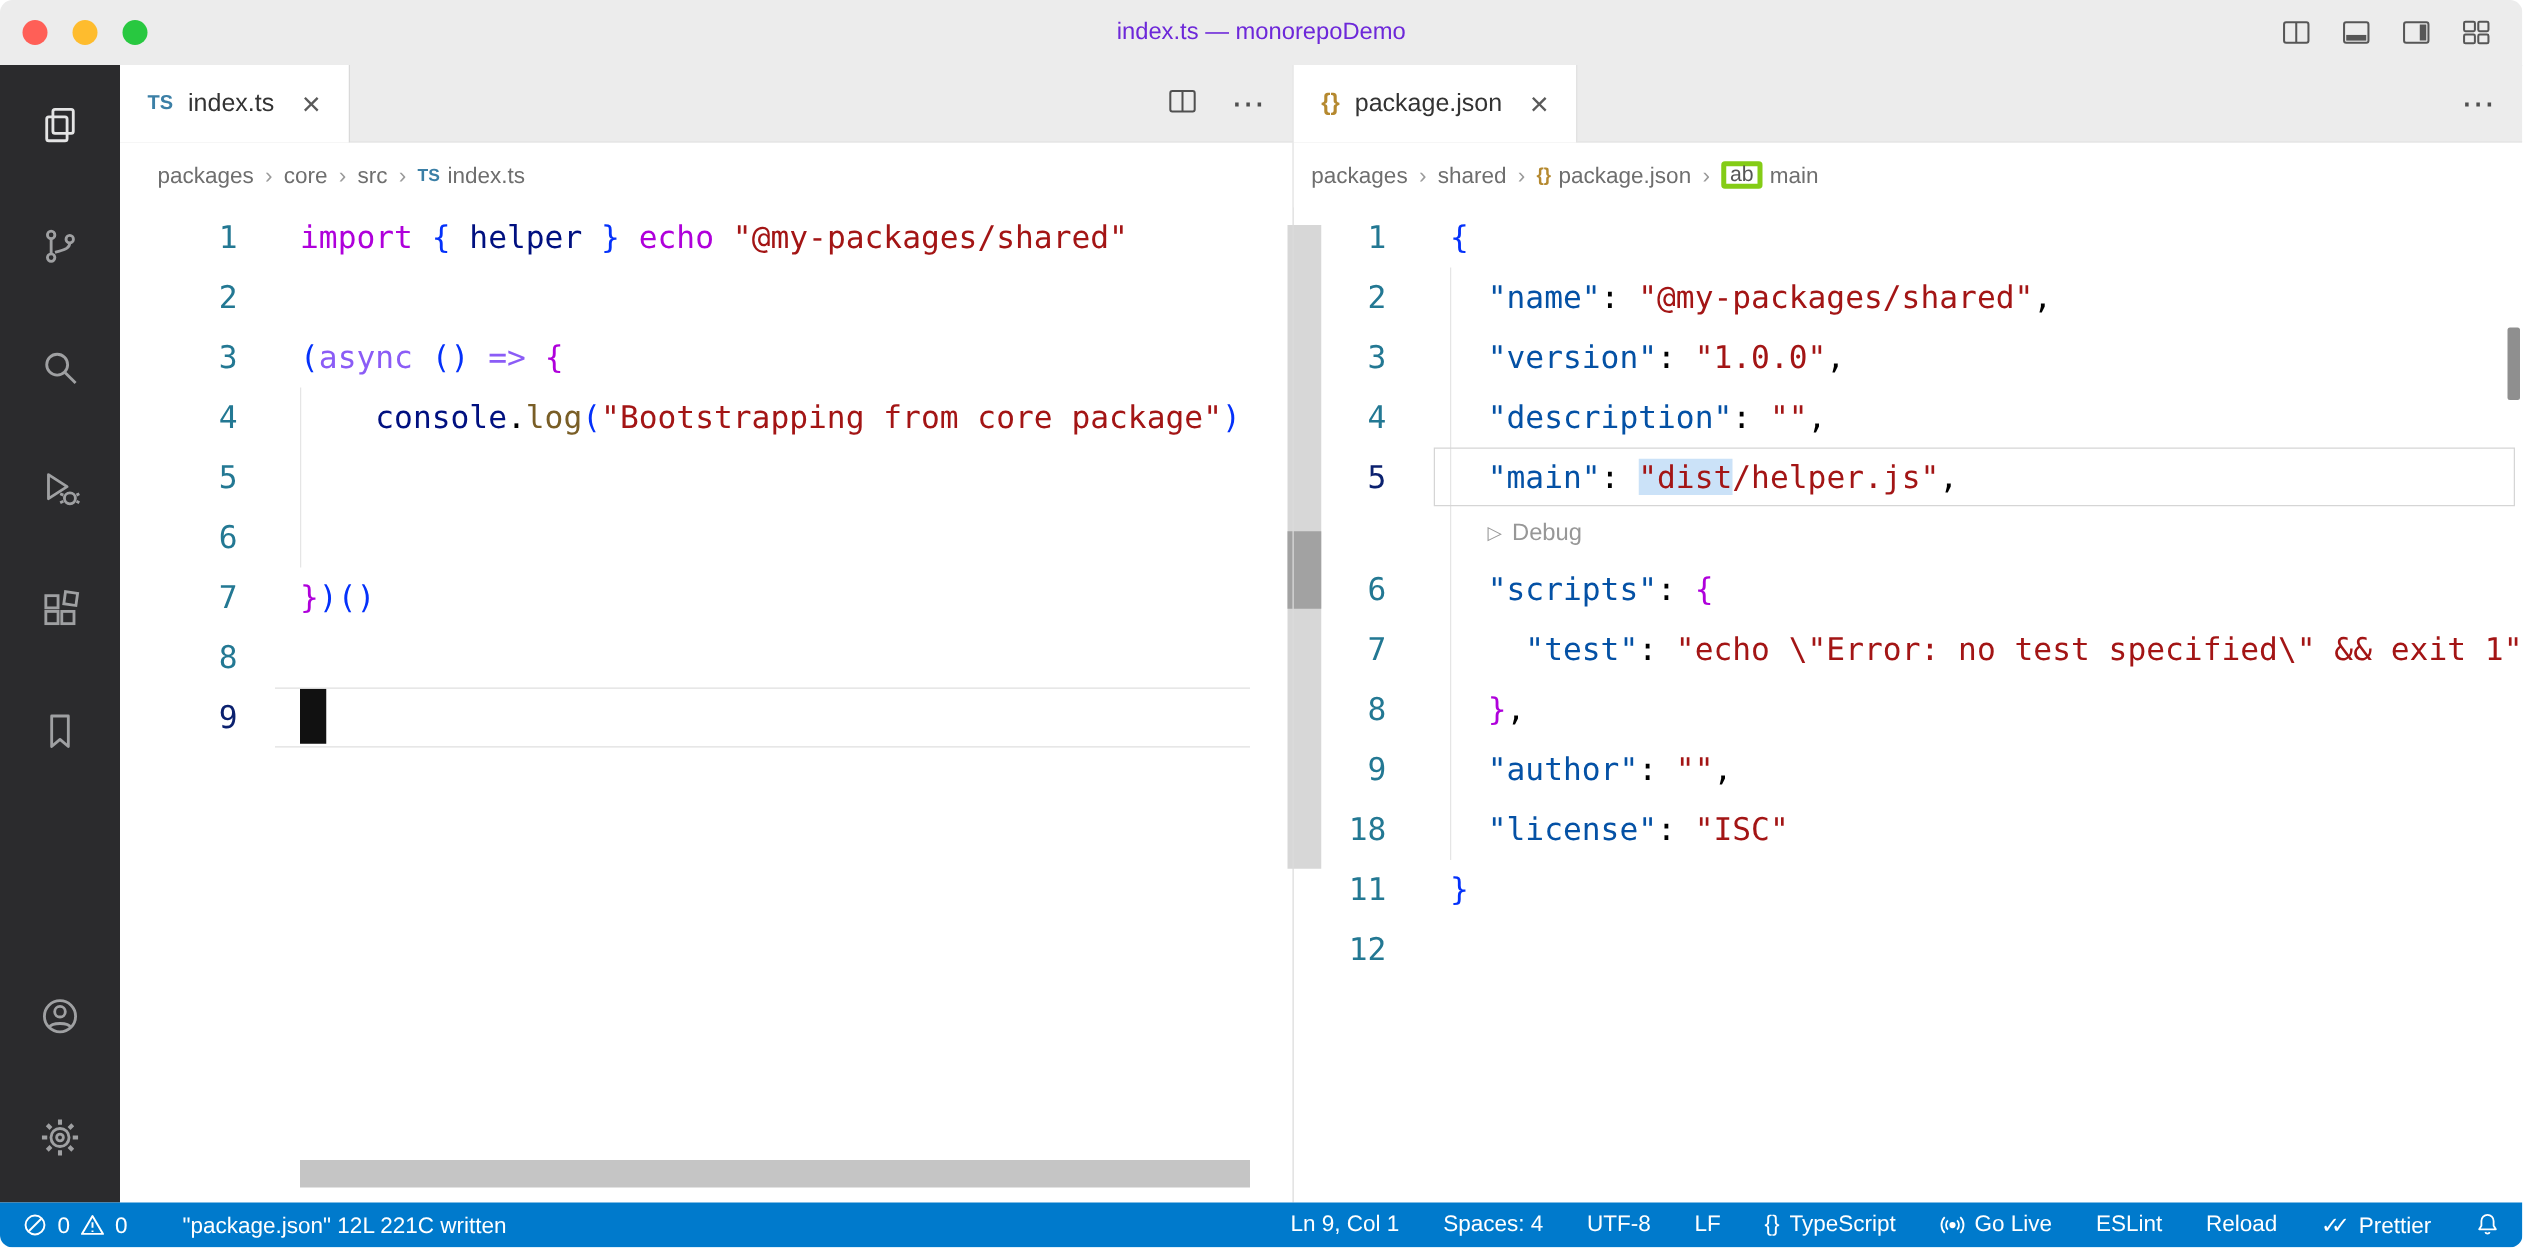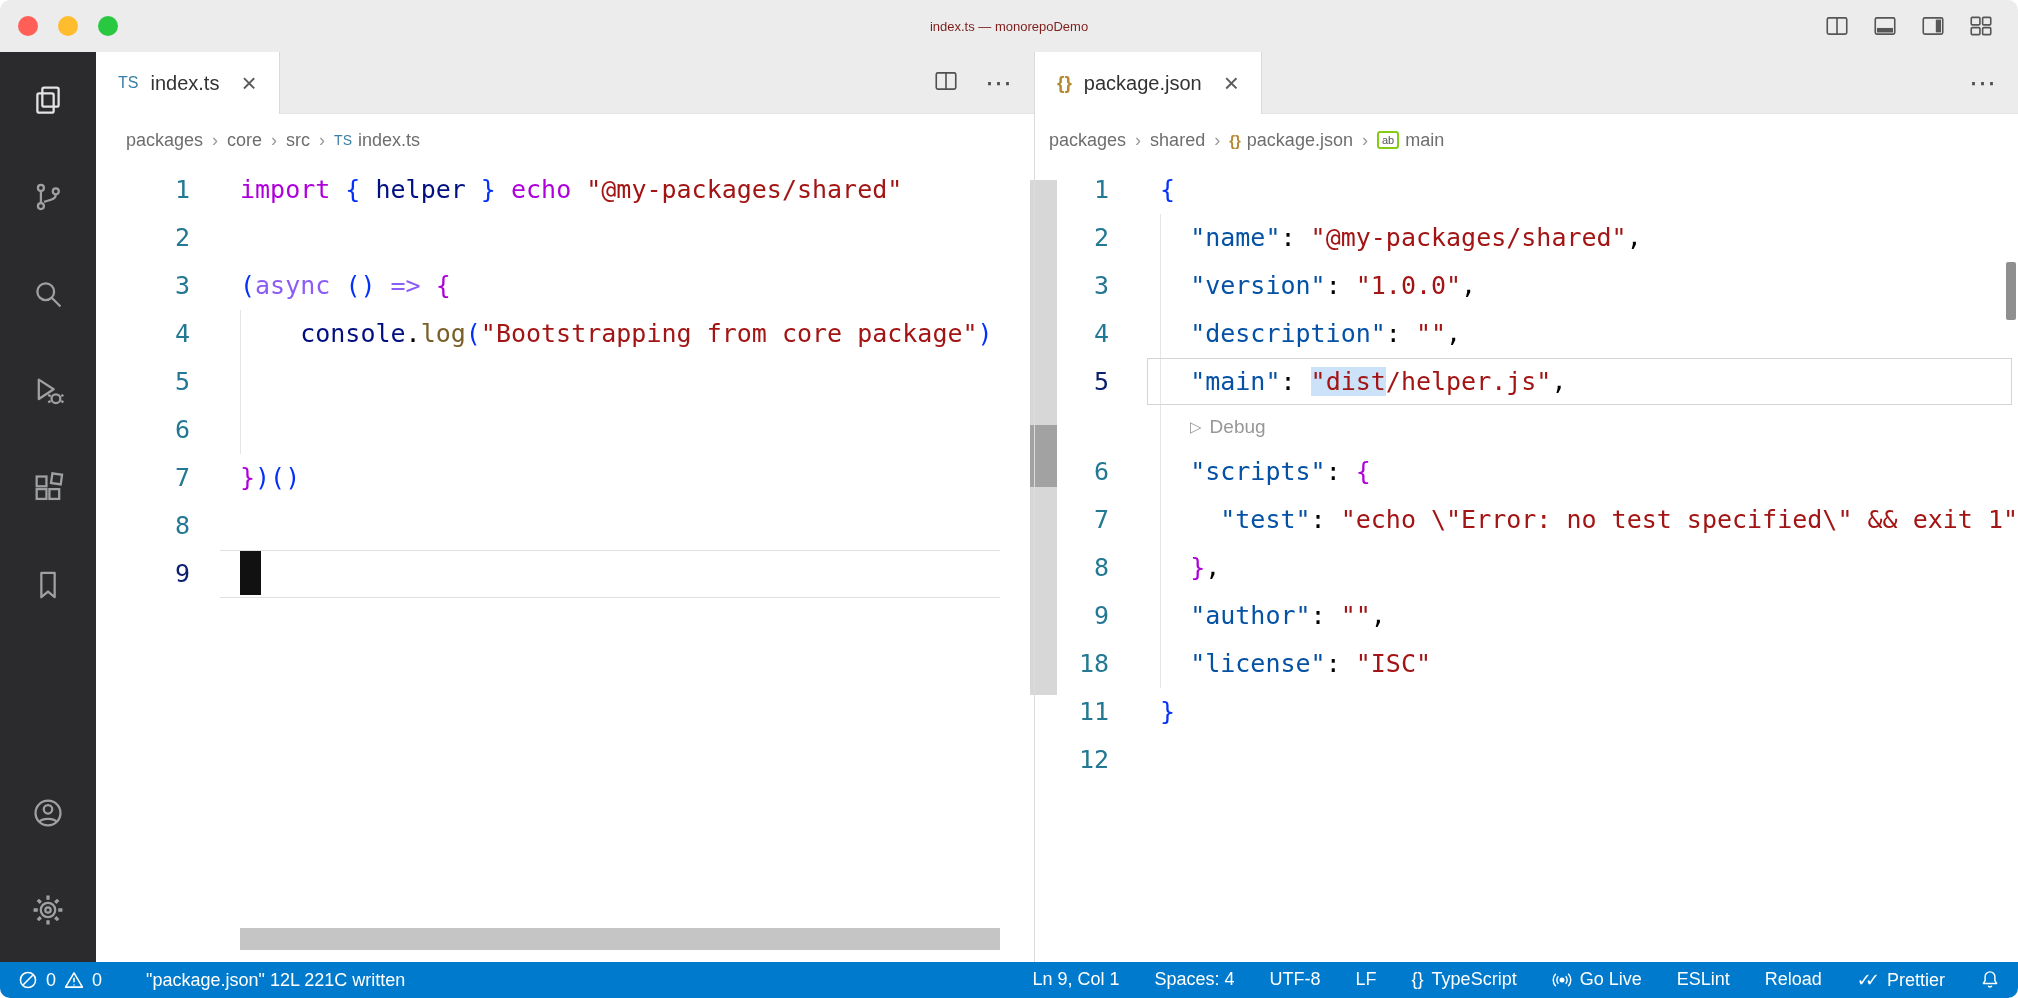--- a/index.html
+++ b/index.html
@@ -11,54 +11,54 @@
   .window{position:absolute;inset:0;border-radius:10px;overflow:hidden;background:#fff;}
 
   
   .titlebar{position:absolute;left:0;top:0;right:0;height:52px;background:#ececec;border-bottom:1px solid #d2d2d2;}
   .traffic{position:absolute;left:18px;top:16px;display:flex;gap:20px;}
   .light{width:20px;height:20px;border-radius:50%;}
   .light.red{background:#ff5f57;}
   .light.yellow{background:#febc2e;}
   .light.green{background:#28c840;}
   .win-title{position:absolute;left:0;right:0;top:0;height:52px;display:flex;align-items:center;justify-content:center;
-    font-size:13px;color:#7f1d1d;}
+    font-size:19px;color:#6d28d9;}
   .titlebar-actions{position:absolute;right:24px;top:13px;display:flex;gap:22px;align-items:center;}
   .titlebar-actions svg{display:block;}
 
   
   .activitybar{position:absolute;left:0;top:52px;width:96px;bottom:36px;background:#2b2b2d;}
   .ab-top{position:absolute;top:31px;left:0;width:96px;display:flex;flex-direction:column;align-items:center;gap:63px;}
   .ab-bottom{position:absolute;bottom:35px;left:0;width:96px;display:flex;flex-direction:column;align-items:center;gap:63px;}
   .ab-icon{width:34px;height:34px;}
   .ab-icon svg{display:block;}
 
   
   .editors{position:absolute;left:96px;top:52px;right:0;bottom:36px;display:flex;background:#fff;}
   .pane{position:relative;height:100%;box-sizing:border-box;}
   .pane-left{width:982px;}
   .pane-right{flex:1;border-left:1px solid #dcdcdc;}
 
   .tabbar{height:62px;background:#ececec;border-bottom:1px solid #e3e3e3;display:flex;align-items:stretch;position:relative;box-sizing:border-box;}
   .tab{display:flex;align-items:center;gap:12px;padding:0 22px;background:#ffffff;border-right:1px solid #d9d9d9;
     font-size:20px;color:#333;position:relative;margin-bottom:-1px;}
-  .ts-icon{color:#3b7fa6;font-weight:400;font-size:16px;}
+  .ts-icon{color:#3b7fa6;font-weight:700;font-size:16px;}
   .json-icon{color:#b5892f;font-weight:700;font-size:19px;}
   .tab-close{color:#5a5a5a;font-size:26px;line-height:1;margin-left:10px;}
   .tab-actions{position:absolute;right:20px;top:0;height:62px;display:flex;align-items:center;gap:26px;}
   .more-dots{font-size:27px;color:#4f4f4f;letter-spacing:2px;}
 
   .breadcrumbs{height:52px;display:flex;align-items:center;font-size:18px;color:#6e6e6e;gap:9px;background:#fff;}
   .pane-left .breadcrumbs{padding-left:30px;}
   .pane-right .breadcrumbs{padding-left:14px;}
   .crumb{display:flex;align-items:center;gap:6px;cursor:default;}
   .crumb-sep{color:#9a9a9a;font-size:18px;}
   .crumb-ico.ts-icon{font-size:14px;}
   .crumb-ico.json-icon{font-size:15px;}
-  .symbol-box{border:2px solid #84cc16;border-radius:3px;font-size:11px;line-height:14px;padding:0 3px;color:#555;}
+  .symbol-box{border:4px solid #84cc16;border-radius:3px;font-size:17px;line-height:14px;padding:0 3px;color:#555;}
 
   .editor{position:relative;height:796px;overflow:hidden;
     font-family:"DejaVu Sans Mono","Liberation Mono",monospace;font-size:25px;line-height:48px;}
   .code-line{display:flex;height:48px;position:relative;}
   .ln{flex:none;text-align:right;color:#237893;}
   .pane-left .ln{width:94px;margin-right:50px;}
   .pane-right .ln{width:74px;margin-right:51px;}
   .ln-active{color:#0b216f;}
   .code-text{white-space:pre;flex:1;}
 

